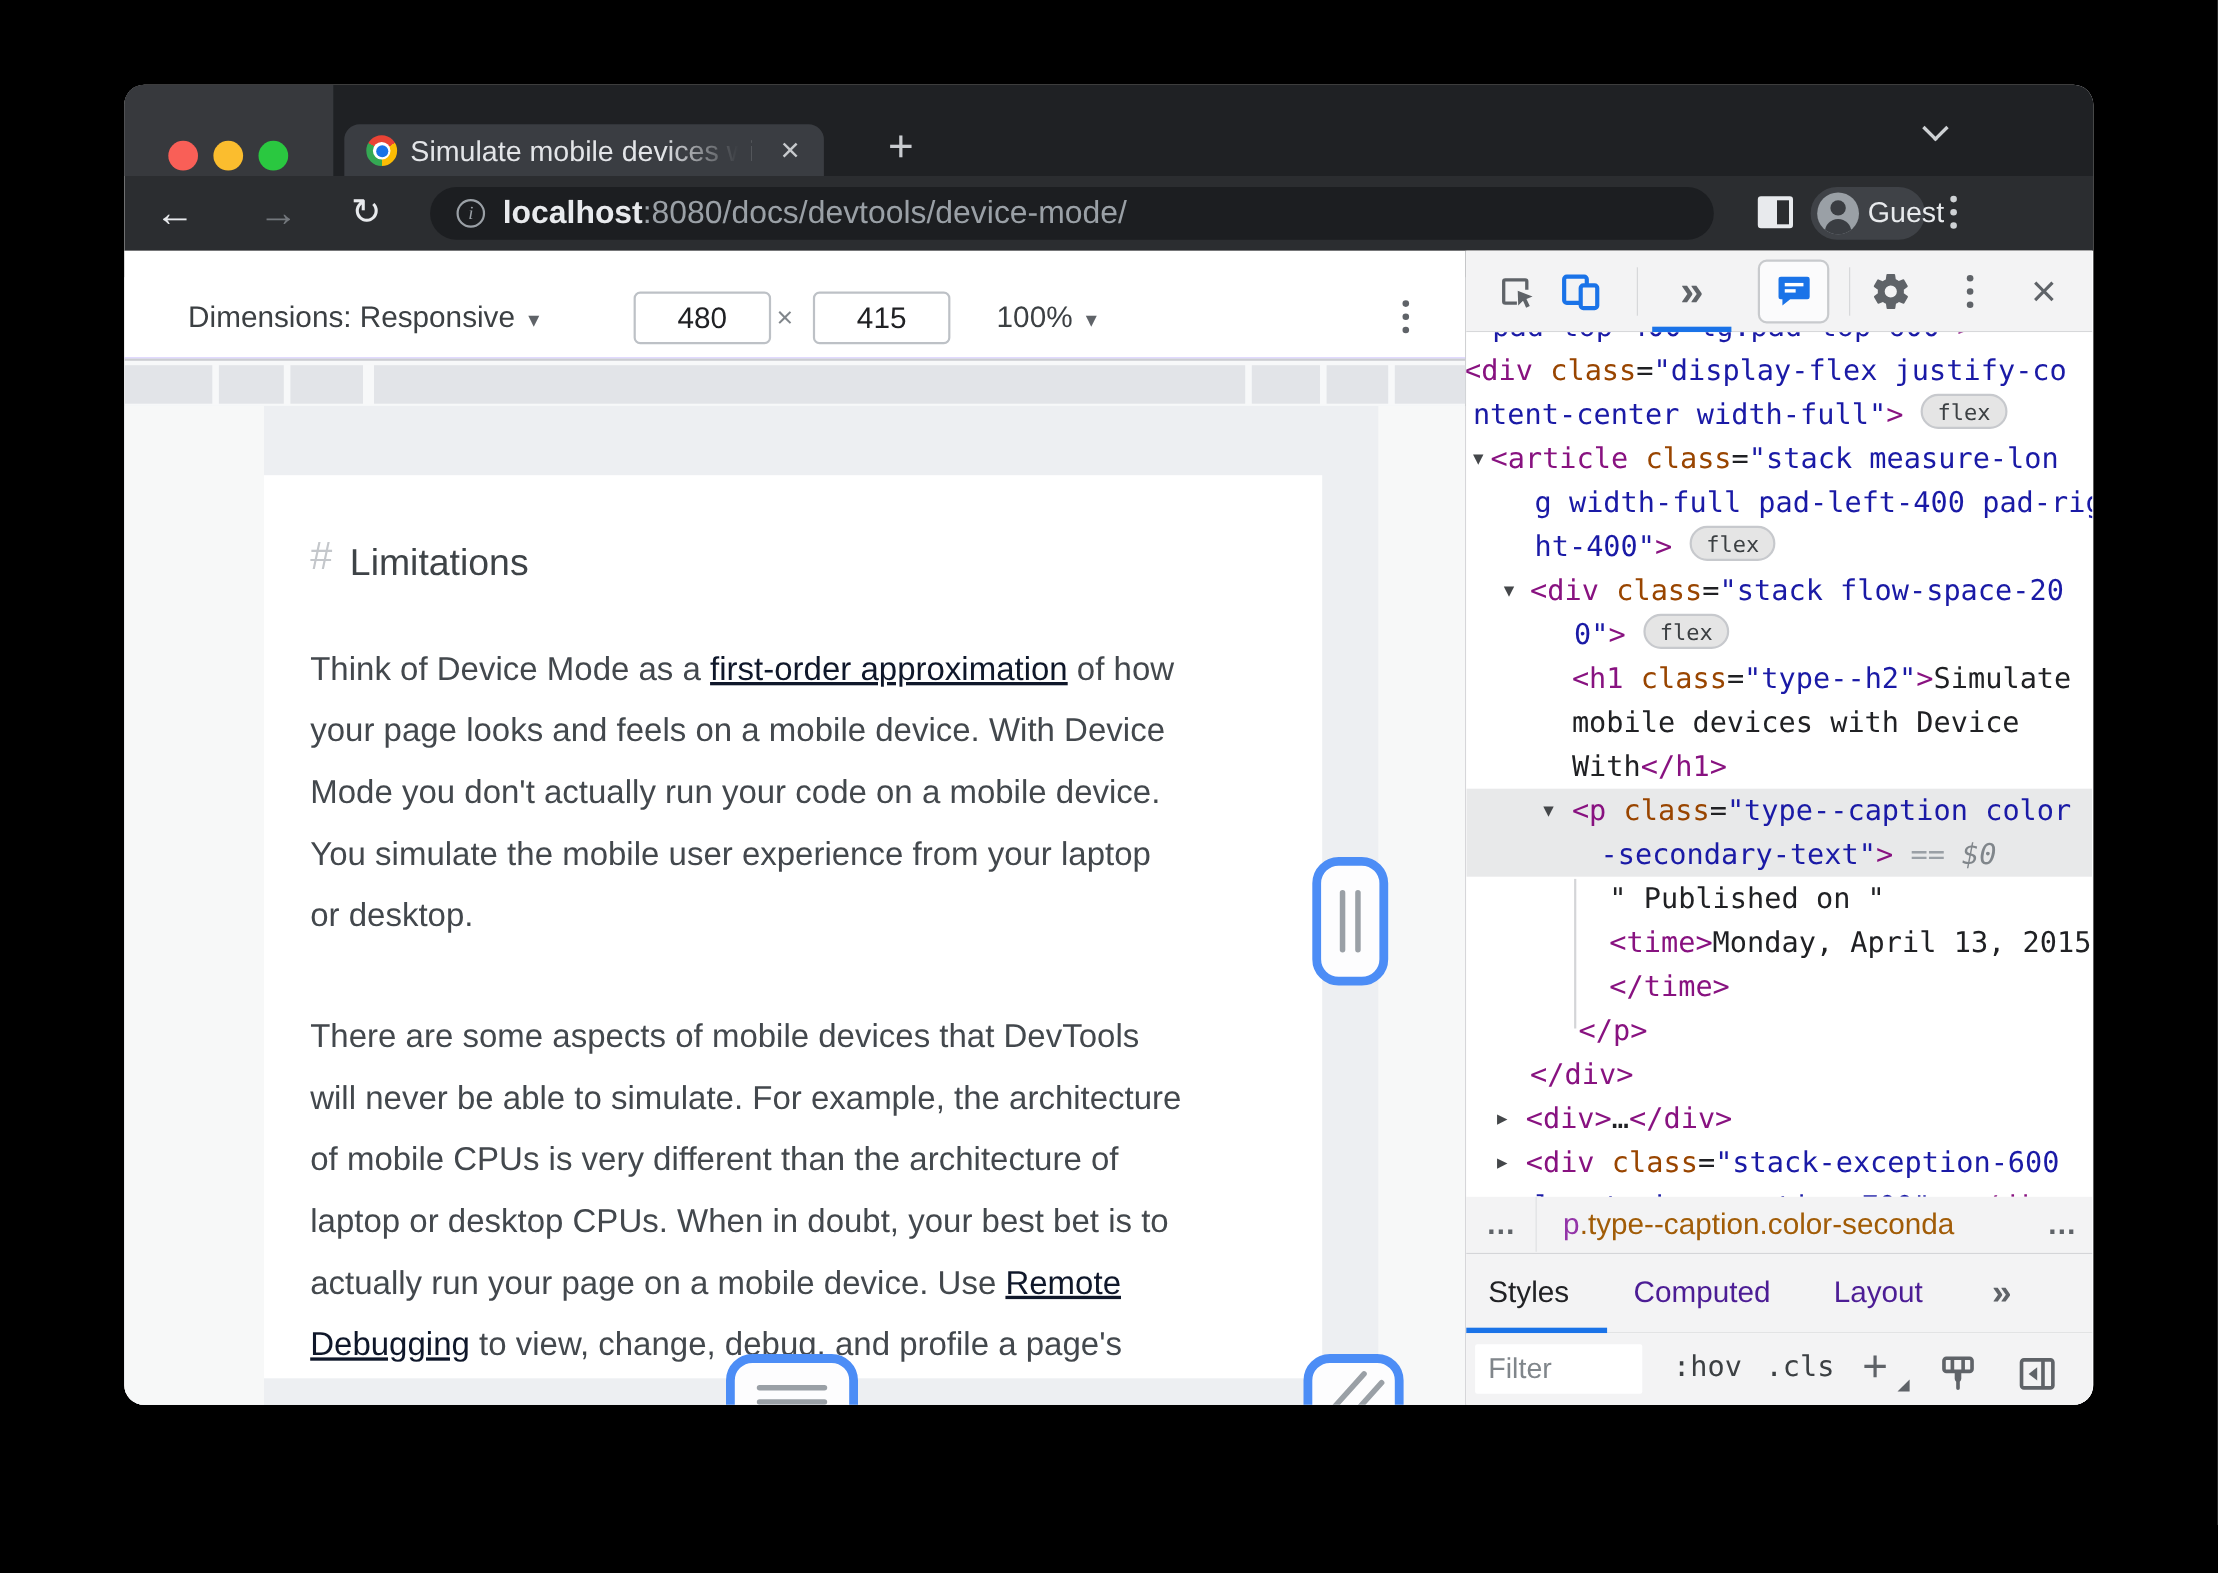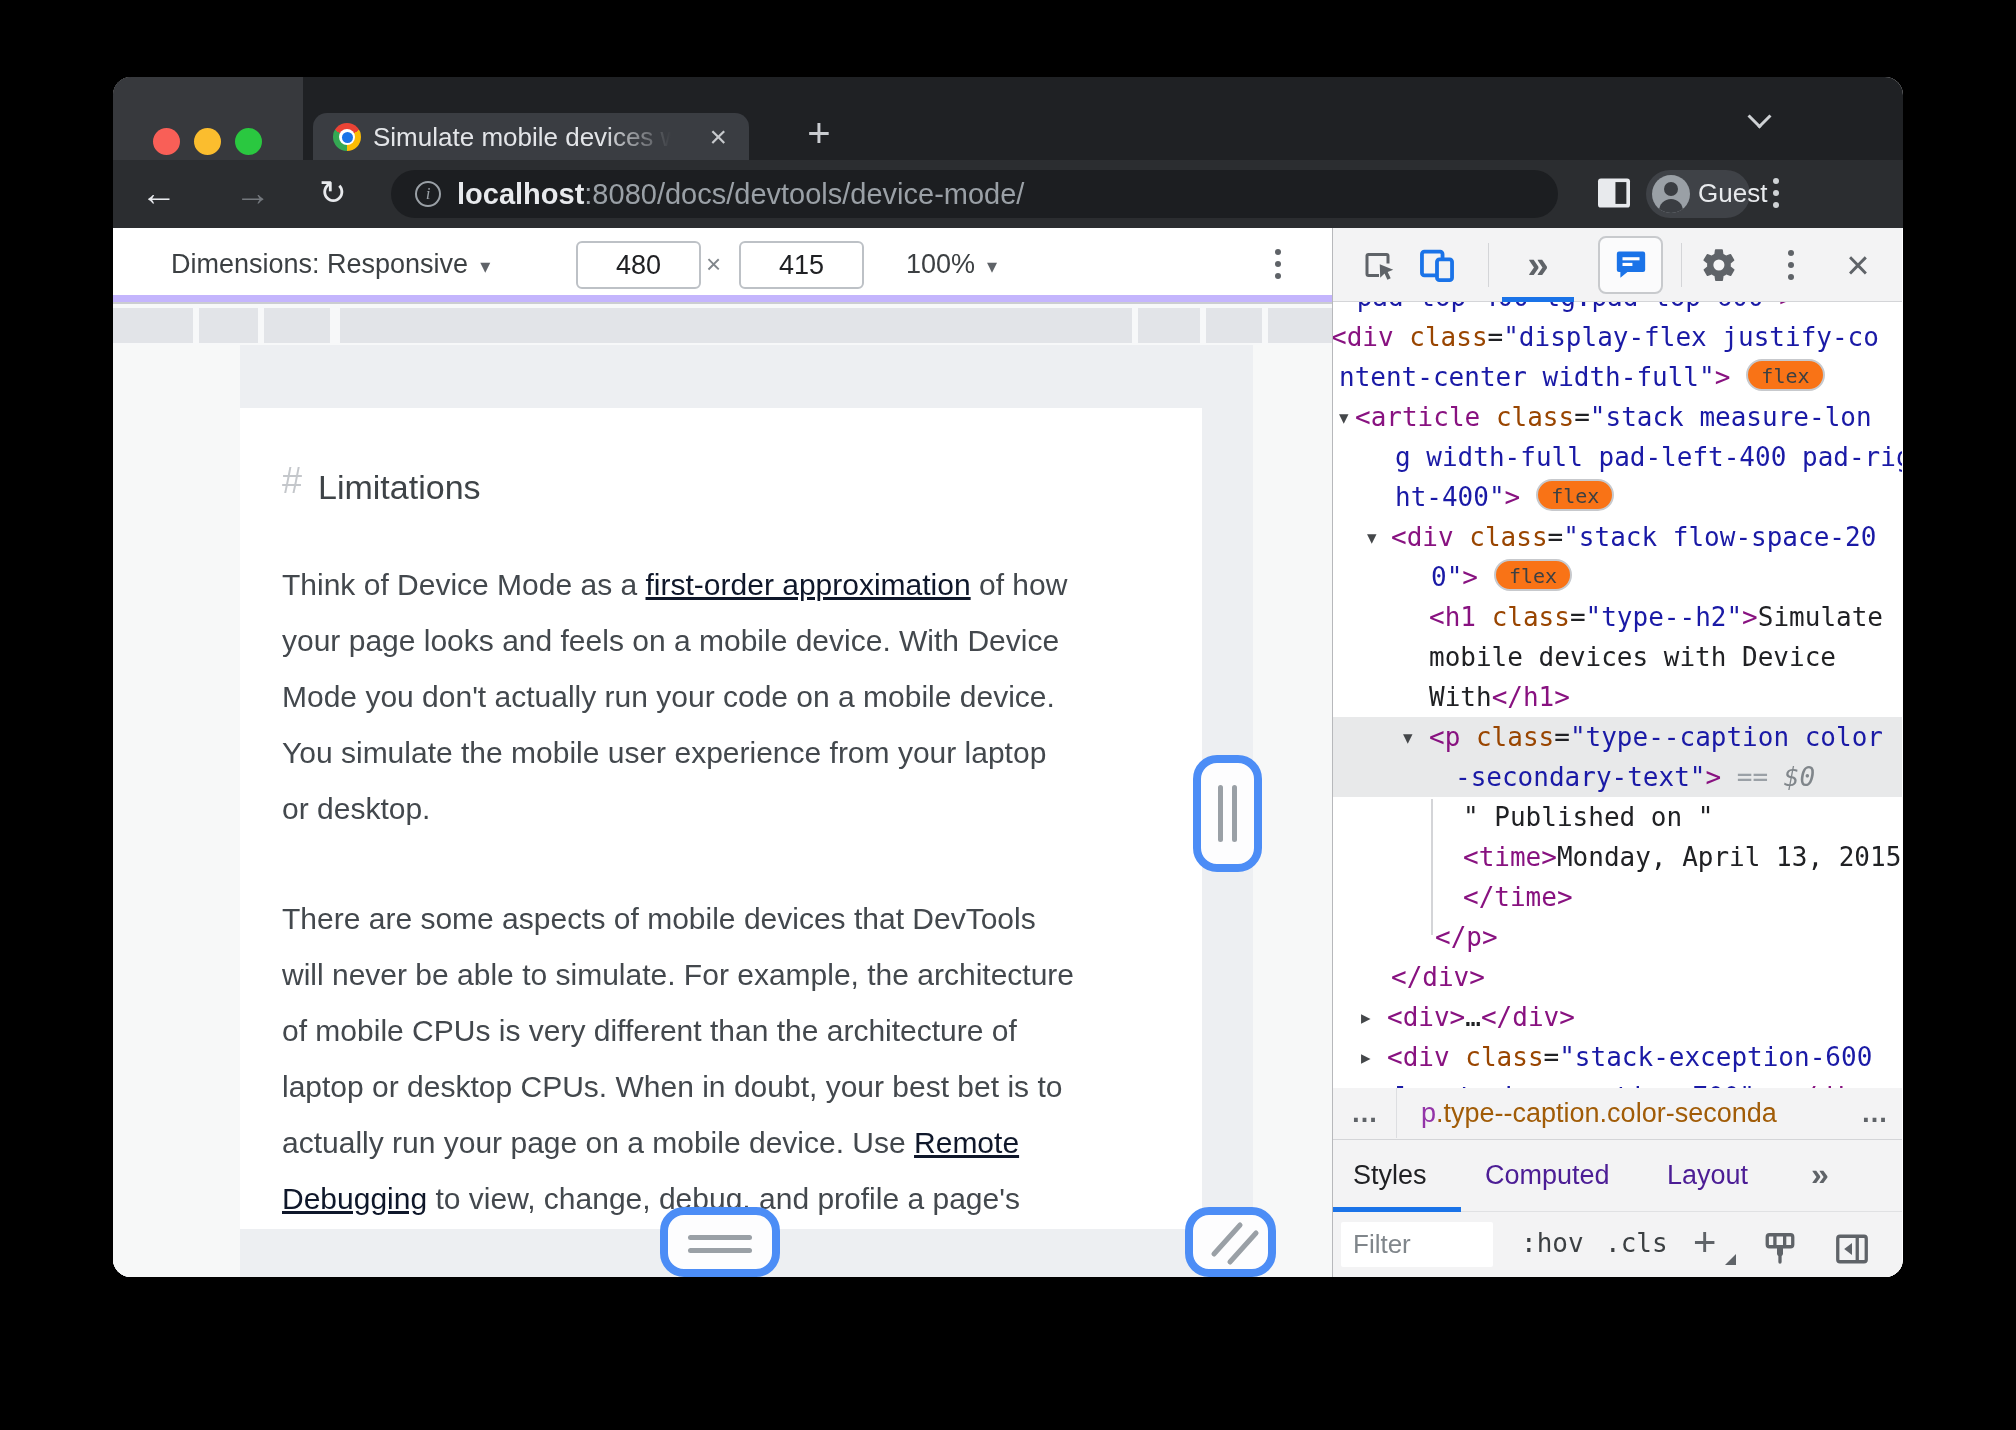--- a/index.html
+++ b/index.html
@@ -58,21 +58,21 @@
   .vdots { display:flex; flex-direction:column; gap:6px; align-items:center; }
   .vdots i { width:6px; height:6px; border-radius:50%; background:currentColor; display:block; }
   #browser-menu { position:absolute; left:1660px; top:18px; color:#cfd2d5; }
 
   
   #main { position:relative; display:flex; height:1049px; background:#fff; }
   #browser-pane { position:relative; width:1220px; height:100%; border-right:1px solid #b7b8bb; }
   #devtools { position:relative; width:569px; height:100%; background:#fff; }
 
   
-  #device-toolbar { position:relative; height:74px; background:#fff; border-bottom:7px solid #c4b5fd; }
+  #device-toolbar { position:relative; height:74px; background:#fff; border-bottom:1px solid #c4b5fd;margin-top:24px; }
   #dim-label { position:absolute; left:58px; top:0; height:74px; line-height:72px; font-size:27px; color:#3c4043; }
   .caret { font-size:20px; color:#5f6368; margin-left:12px; }
   .dim-input { position:absolute; top:13px; width:125px; height:48px; border:2px solid #bdc1c6; border-radius:6px;
                font-size:27px; color:#202124; text-align:center; background:#fff;
                font-family:"Liberation Sans","DejaVu Sans",sans-serif; }
   #dim-w { left:463px; }
   #dim-h { left:626px; }
   #dim-x { position:absolute; left:593px; top:0; height:74px; line-height:72px; font-size:26px; color:#80868b; }
   #zoom-label { position:absolute; left:793px; top:0; height:74px; line-height:72px; font-size:27px; color:#3c4043; }
   #devicebar-menu { position:absolute; left:1162px; top:21px; color:#5f6368; }
@@ -116,21 +116,21 @@
   .dom-row { position:absolute; height:40px; line-height:40px; white-space:nowrap; }
   .dom-marker { position:absolute; top:0; height:40px; line-height:40px; font-size:19px; color:#44474a;
                 font-family:"DejaVu Sans",sans-serif; }
   .c-tag  { color:#881280; }
   .c-attr { color:#994500; }
   .c-val  { color:#1a1aa6; }
   .c-text { color:#202124; }
   .c-meta { color:#9aa0a6; }
   .c-dollar { color:#80868b; font-style:italic; }
   .flex-badge { display:inline-block; margin-left:16px; padding:0 13px; height:32px; line-height:30px;
-                border:2px solid #c7c9cd; border-radius:16px; background:#f97316; color:#3c4043;
+                border:2px solid #c7c9cd; border-radius:16px; background:#e5e5e5; color:#3c4043;
                 font-size:20px; vertical-align:3px; }
   #dom-hl { position:absolute; left:0; top:415px; width:100%; height:80px; background:#e8e9ea; }
   #dom-guide { position:absolute; left:98px; top:497px; width:2px; height:136px; background:#d4d5d8; }
 
   #dt-breadcrumb { position:relative; height:52px; background:#f3f3f4; border-bottom:1px solid #d4d5d8;
                    font-size:27px; line-height:50px; }
   #crumb-left { position:absolute; left:0; top:0; width:64px; text-align:center; color:#5f6368; border-right:1px solid #dddee1; font-weight:bold; }
   #crumb-sel { position:absolute; left:88px; top:0; white-space:nowrap; }
   #crumb-tag { color:#9334a8; }
   #crumb-rest { color:#a15c07; }

